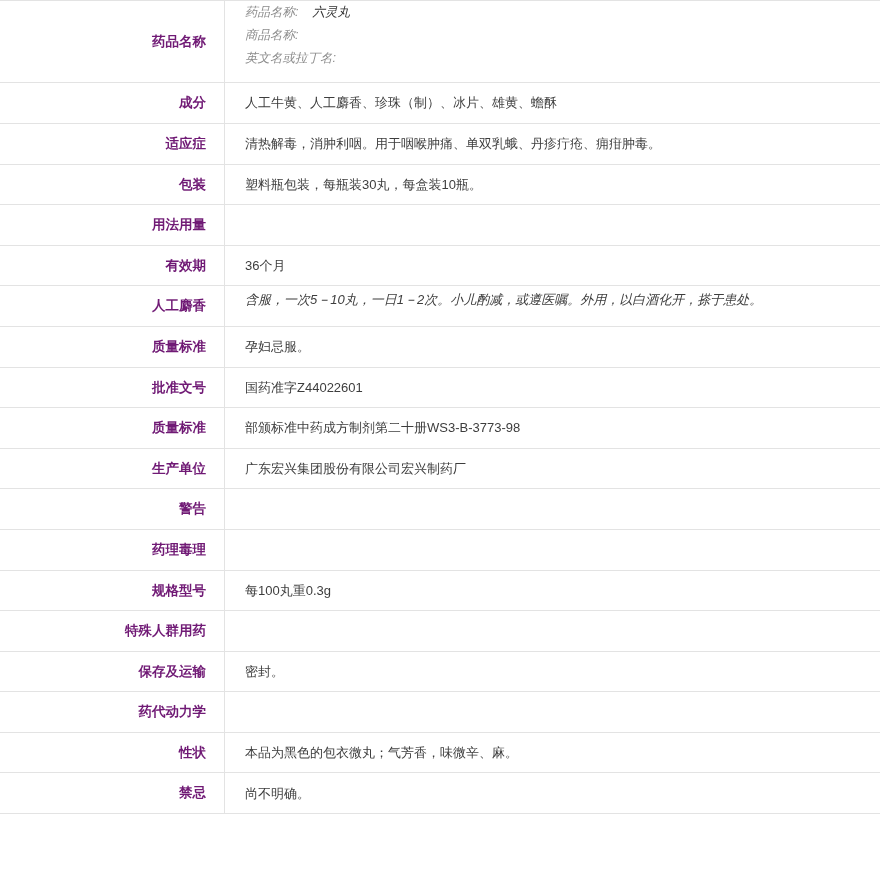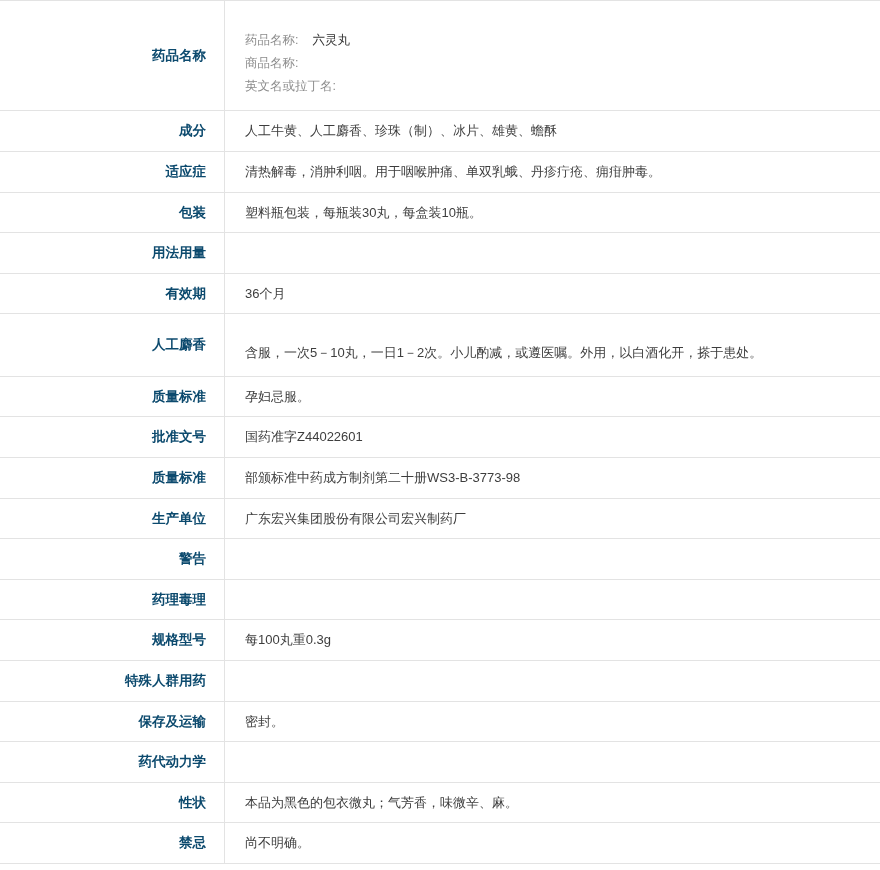--- a/index.html
+++ b/index.html
@@ -28,37 +28,38 @@
   }
   table.drug-table tr.first-row {
     border-top: 1px solid #e3e3e3;
   }
   th.label-cell {
     width: 200px;
     text-align: right;
     vertical-align: middle;
     font-weight: bold;
     font-size: 13.5px;
-    color: #0c4a6e;
+    color: #701a75;
     padding: 9px 18px 9px 6px;
     border-right: 1px solid #e3e3e3;
     line-height: 1.6;
   }
   td.value-cell {
     text-align: left;
     vertical-align: middle;
     font-size: 13px;
     color: #3d3d3d;
     padding: 9px 14px 9px 20px;
     line-height: 1.65;
     word-break: break-all;
   }
   td.value-cell.tall {
-    padding-top: 28px;
+    padding-top: 0;
     padding-bottom: 12px;
+    font-style: italic;
   }
   .namelines {
     color: #8c8c8c;
     font-size: 12.5px;
     line-height: 1.85;
   }
   .namelines .nm-val {
     color: #333333;
     margin-left: 14px;
   }

